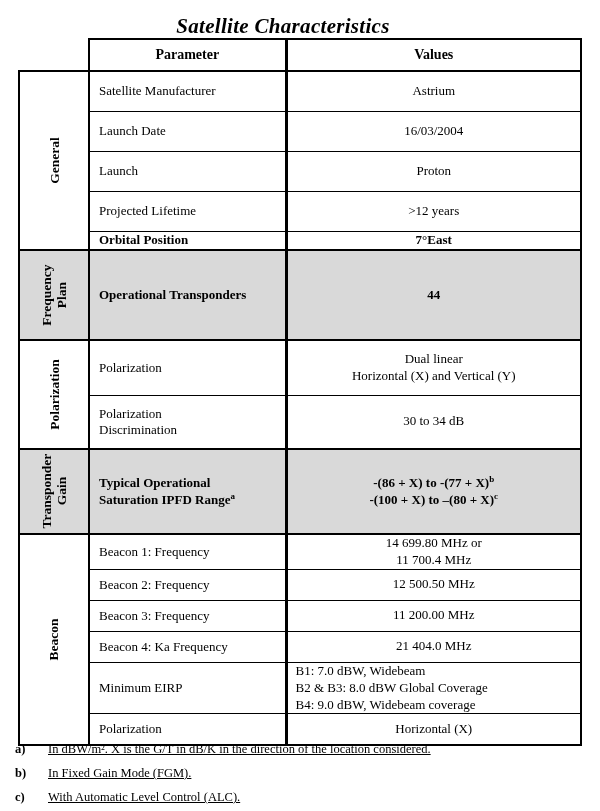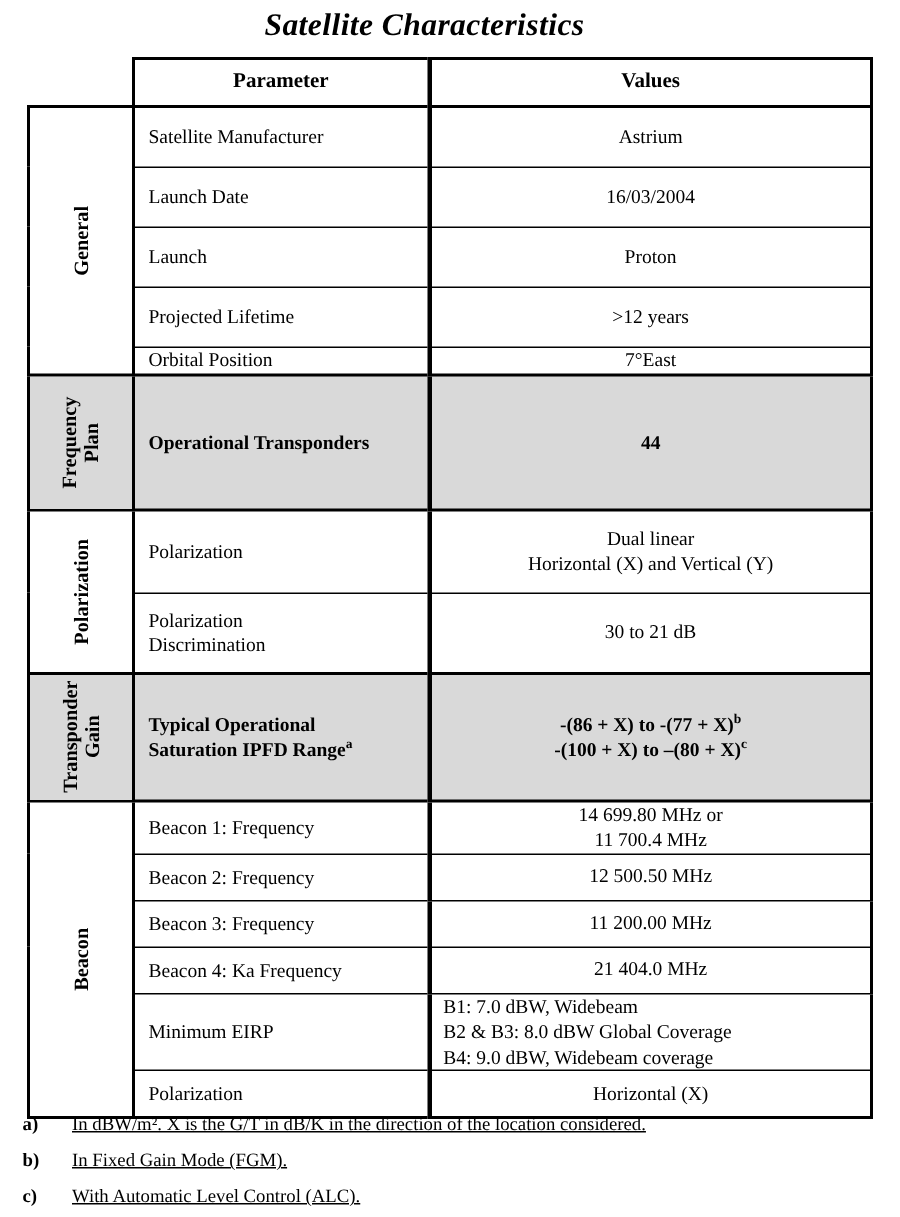--- a/index.html
+++ b/index.html
@@ -5,21 +5,21 @@
   html,body{margin:0;padding:0;}
   .page{
     position:relative;
     width:600px;height:811px;
     background:var(--page-bg,#fff);
     color:var(--text,#000);
     font-family:"Liberation Serif", serif;
     overflow:hidden;
   }
   .title{
-    position:absolute;top:4px;left:0;width:566px;
+    position:absolute;top:14px;left:0;width:566px;
     text-align:center;
     font-size:21px;font-weight:bold;font-style:italic;
     letter-spacing:.3px;
   }
   table.sat{
     position:absolute;left:18px;top:38px;
     border-collapse:collapse;table-layout:fixed;
     width:562px;
     font-size:13px;
   }
@@ -40,21 +40,21 @@
   td.b-bottom{border-bottom-width:2px;}
   td.shaded{background:var(--shaded-bg,#d9d9d9);font-weight:bold;}
   .vwrap{position:absolute;inset:0;display:flex;align-items:center;justify-content:center;}
   .vlabel{
     transform:rotate(-90deg);
     font-weight:bold;font-size:13.5px;line-height:1.12;text-align:center;
   }
   .vlabel div{white-space:nowrap;}
   sup{font-size:9px;font-weight:bold;line-height:0;}
   .h-header{height:32px;}
-  .h40{height:40px;}.h19{height:19px;}
+  .h40{height:40px;}.h19{height:19px;font-weight:bold;}
   .h90{height:90px;}
   .h55{height:55px;}.h54{height:54px;}
   .h85{height:85px;}
   .h35{height:35px;}.h31{height:31px;}.h45{height:45px;}
   .footnotes{position:absolute;left:15px;top:742px;width:578px;font-size:12.5px;}
   .footnote{display:flex;margin-bottom:9px;line-height:1.2;}
   .fmark{width:33px;flex:0 0 33px;font-weight:bold;}
   .ftext{flex:1;text-decoration:underline;}
 </style>
 </head>
@@ -131,21 +131,21 @@
       <td class="value">
         <div>Dual linear</div>
         <div>Horizontal (X) and Vertical (Y)</div>
       </td>
     </tr>
     <tr class="h54">
       <td class="param">
         <div>Polarization</div>
         <div>Discrimination</div>
       </td>
-      <td class="value">30 to 21 dB</td>
+      <td class="value">30 to 34 dB</td>
     </tr>
 
     <tr class="h85 sec-top">
       <td class="group-cell shaded">
         <div class="vwrap">
           <div class="vlabel">
             <div>Transponder</div>
             <div>Gain</div>
           </div>
         </div>

